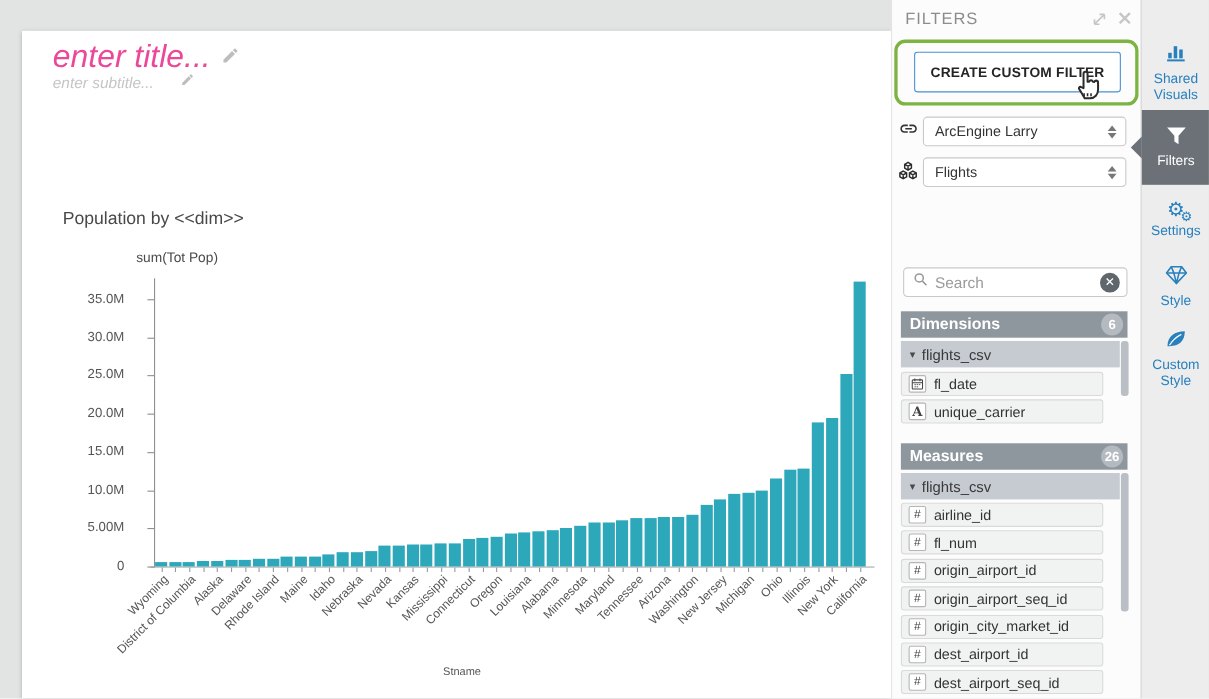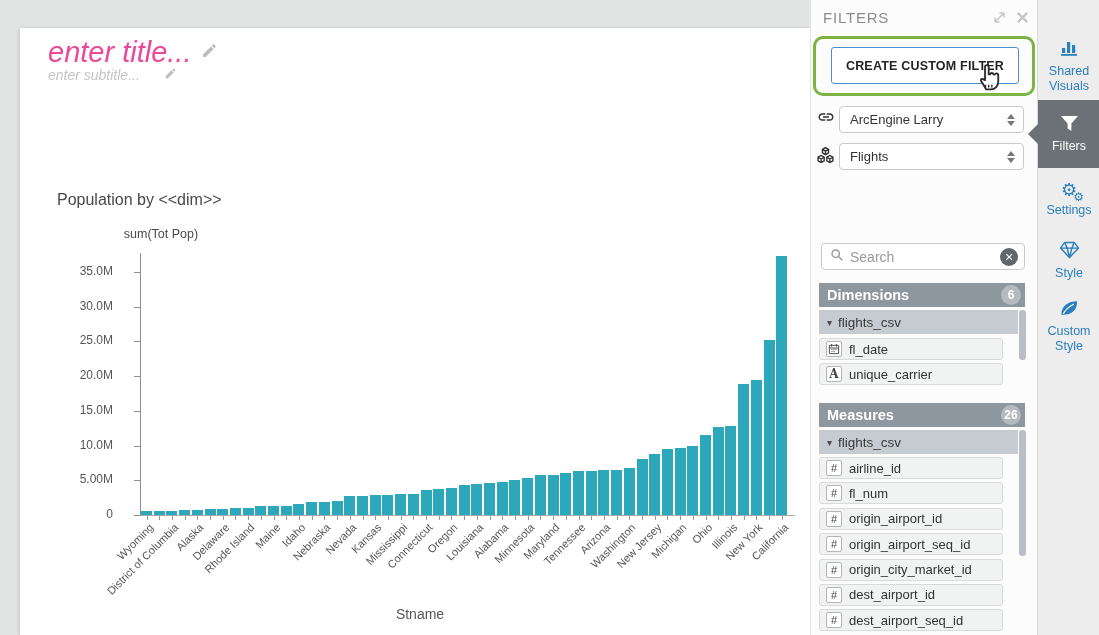--- a/index.html
+++ b/index.html
@@ -23,21 +23,21 @@
           font-size:12.5px; color:#4a4a4a; }
   .y-axis { position:absolute; left:120px; top:225px; width:1px; height:263px; background:#8f8f8f; }
   .x-axis { position:absolute; left:117px; top:487px; width:658px; height:1px; background:#a9a9a9; }
   .ytick-line { position:absolute; width:6px; height:1px; background:#8f8f8f; left:114px; }
   .ytick-lab { position:absolute; left:31px; width:62px; text-align:right; font-size:12px; color:#555; }
   .bar { position:absolute; }
   .xtick { position:absolute; width:1px; height:4px; background:#999; top:488px; }
   .xcat { position:absolute; width:170px; text-align:right; font-size:11px; color:#555;
           white-space:nowrap; transform:rotate(-45deg); transform-origin:100% 0; }
   .xlab { position:absolute; left:320px; top:578px; width:160px; text-align:center;
-          font-size:14px; color:#555; }
+          font-size:10px; color:#555; }
 
   
   .panel { position:absolute; left:810px; top:0; width:227px; height:635px;
            background:#fcfcfc; border-left:1px solid #e4e4e4; }
   .panel-title { position:absolute; left:12px; top:9px; font-size:15px; color:#8c8c8c; letter-spacing:.8px; }
   .panel-icons { position:absolute; right:8px; top:10px; display:flex; gap:9px; }
   .green-box { position:absolute; left:2px; top:36px; width:222px; height:60px;
                border:3.5px solid #7cb342; border-radius:10px; }
   .create-btn { position:absolute; left:20px; top:47px; width:188px; height:37px;
                 background:#fff; border:1.5px solid #4a90d2; border-radius:3px;

